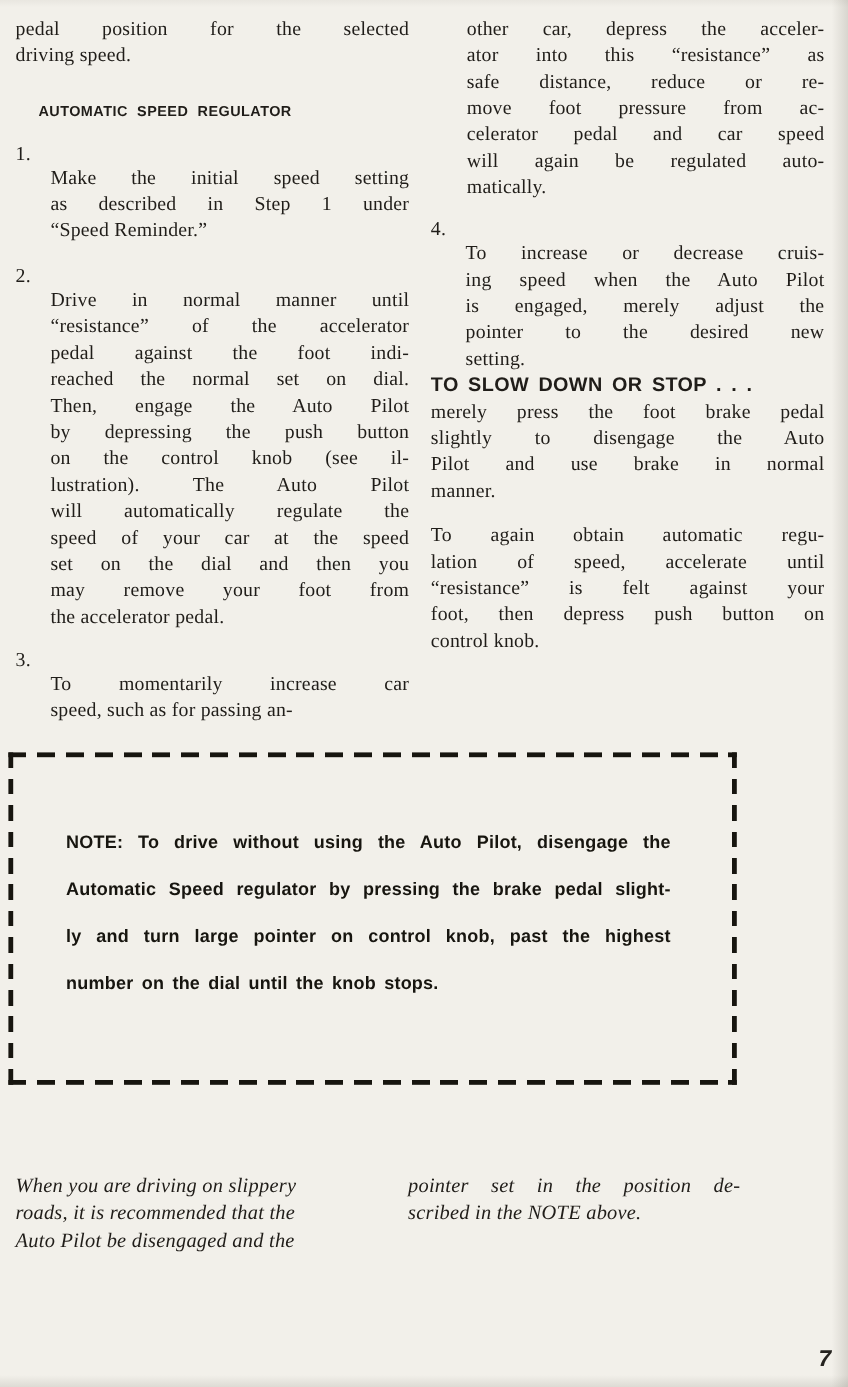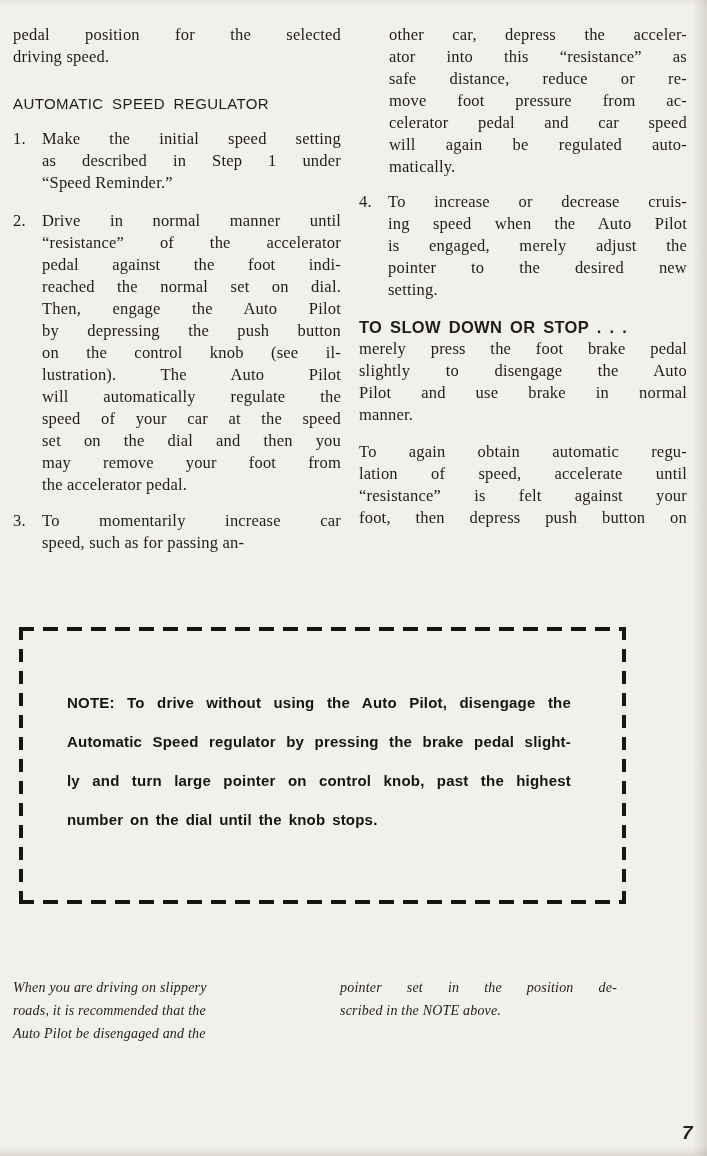--- a/index.html
+++ b/index.html
@@ -10,59 +10,59 @@
     font-family: "Liberation Serif", serif;
     color: #201d19;
     background:
       linear-gradient(270deg, rgba(110,105,95,0.20) 0px, rgba(110,105,95,0.0) 14px),
       linear-gradient(0deg, rgba(110,105,95,0.16) 0px, rgba(110,105,95,0.0) 10px),
       linear-gradient(180deg, rgba(110,105,95,0.07) 0px, rgba(110,105,95,0.0) 6px),
       #f2f0ea;
   }
 
   
-  .col { position: absolute; top: 24px; width: 328px; font-size: 16.5px; line-height: 22px; letter-spacing: 0.2px; }
+  .col { position: absolute; top: 13px; width: 328px; font-size: 16.5px; line-height: 22px; letter-spacing: 0.2px; }
   .col-left  { left: 13px; }
   .col-right { left: 359px; }
 
   .justified .line { text-align: justify; text-align-last: justify; }
   .justified .line.last { text-align: left; text-align-last: left; }
   .plain .line { text-align: left; }
 
   .section-heading {
     font-family: "Liberation Sans", sans-serif;
-    font-weight: 400;
-    font-size: 15px;
+    font-weight: 700;
+    font-size: 12px;
     line-height: 20px;
     letter-spacing: 0.4px;
     word-spacing: 4px;
     margin-top: 26px;
+    margin-left: 19px;
   }
 
   .li { display: flex; margin-top: 14px; }
   .li .num { width: 29px; flex: none; }
-  .li .li-body { flex: 1; min-width: 0; }
+  .li .li-body { flex: 1; min-width: 0; margin-top: 20px; }
   .li-2 { margin-top: 16px; }
   .li-4 { margin-top: 13px; }
 
   .indent-para { margin-left: 30px; }
 
   .slow-heading {
     font-family: "Liberation Sans", sans-serif;
     font-weight: 700;
     font-size: 16.5px;
     line-height: 22px;
     letter-spacing: 0.3px;
     word-spacing: 3px;
-    margin-top: 15px;
   }
   .resume-para { margin-top: 15px; }
 
   
-  .note-box { position: absolute; left: 19px; top: 627px; width: 607px; height: 277px; text-decoration: underline; }
+  .note-box { position: absolute; left: 7px; top: 627px; width: 607px; height: 277px; text-decoration: underline; }
   .note-edge { position: absolute; }
   .note-edge.h { left: 0; right: 0; height: 4px;
     background-image: repeating-linear-gradient(90deg, #17150f 0 15px, rgba(0,0,0,0) 15px 24px); }
   .note-edge.v { top: 0; bottom: 0; width: 4px;
     background-image: repeating-linear-gradient(180deg, #17150f 0 13px, rgba(0,0,0,0) 13px 22px); }
   .note-edge.top { top: 0; }
   .note-edge.bottom { bottom: 0; }
   .note-edge.left { left: 0; }
   .note-edge.right { right: 0; }
 
@@ -74,21 +74,21 @@
     line-height: 39px;
     letter-spacing: 0.2px;
     word-spacing: 2.5px;
     color: #17150f;
   }
 
   
   .footer-col {
     position: absolute; top: 976px;
     font-style: italic;
-    font-size: 14px;
+    font-size: 17px;
     line-height: 23px;
     letter-spacing: 0.2px;
   }
   .footer-left  { left: 13px;  width: 330px; }
   .footer-right { left: 340px; width: 277px; }
 
   
   .folio {
     position: absolute; left: 682px; top: 1122px;
     font-family: "Liberation Sans", sans-serif;
@@ -175,20 +175,21 @@
       <div class="line">slightly to disengage the Auto</div>
       <div class="line">Pilot and use brake in normal</div>
       <div class="line last">manner.</div>
     </div>
 
   <div class="resume-para justified">
       <div class="line">To again obtain automatic regu-</div>
       <div class="line">lation of speed, accelerate until</div>
       <div class="line">“resistance” is felt against your</div>
       <div class="line">foot, then depress push button on</div>
+      <div class="line last">control knob.</div>
     </div>
 </div>
 
 <div class="note-box">
   <div class="note-edge h top"></div>
   <div class="note-edge h bottom"></div>
   <div class="note-edge v left"></div>
   <div class="note-edge v right"></div>
   <div class="note-text justified">
       <div class="line">NOTE: To drive without using the Auto Pilot, disengage the</div>

